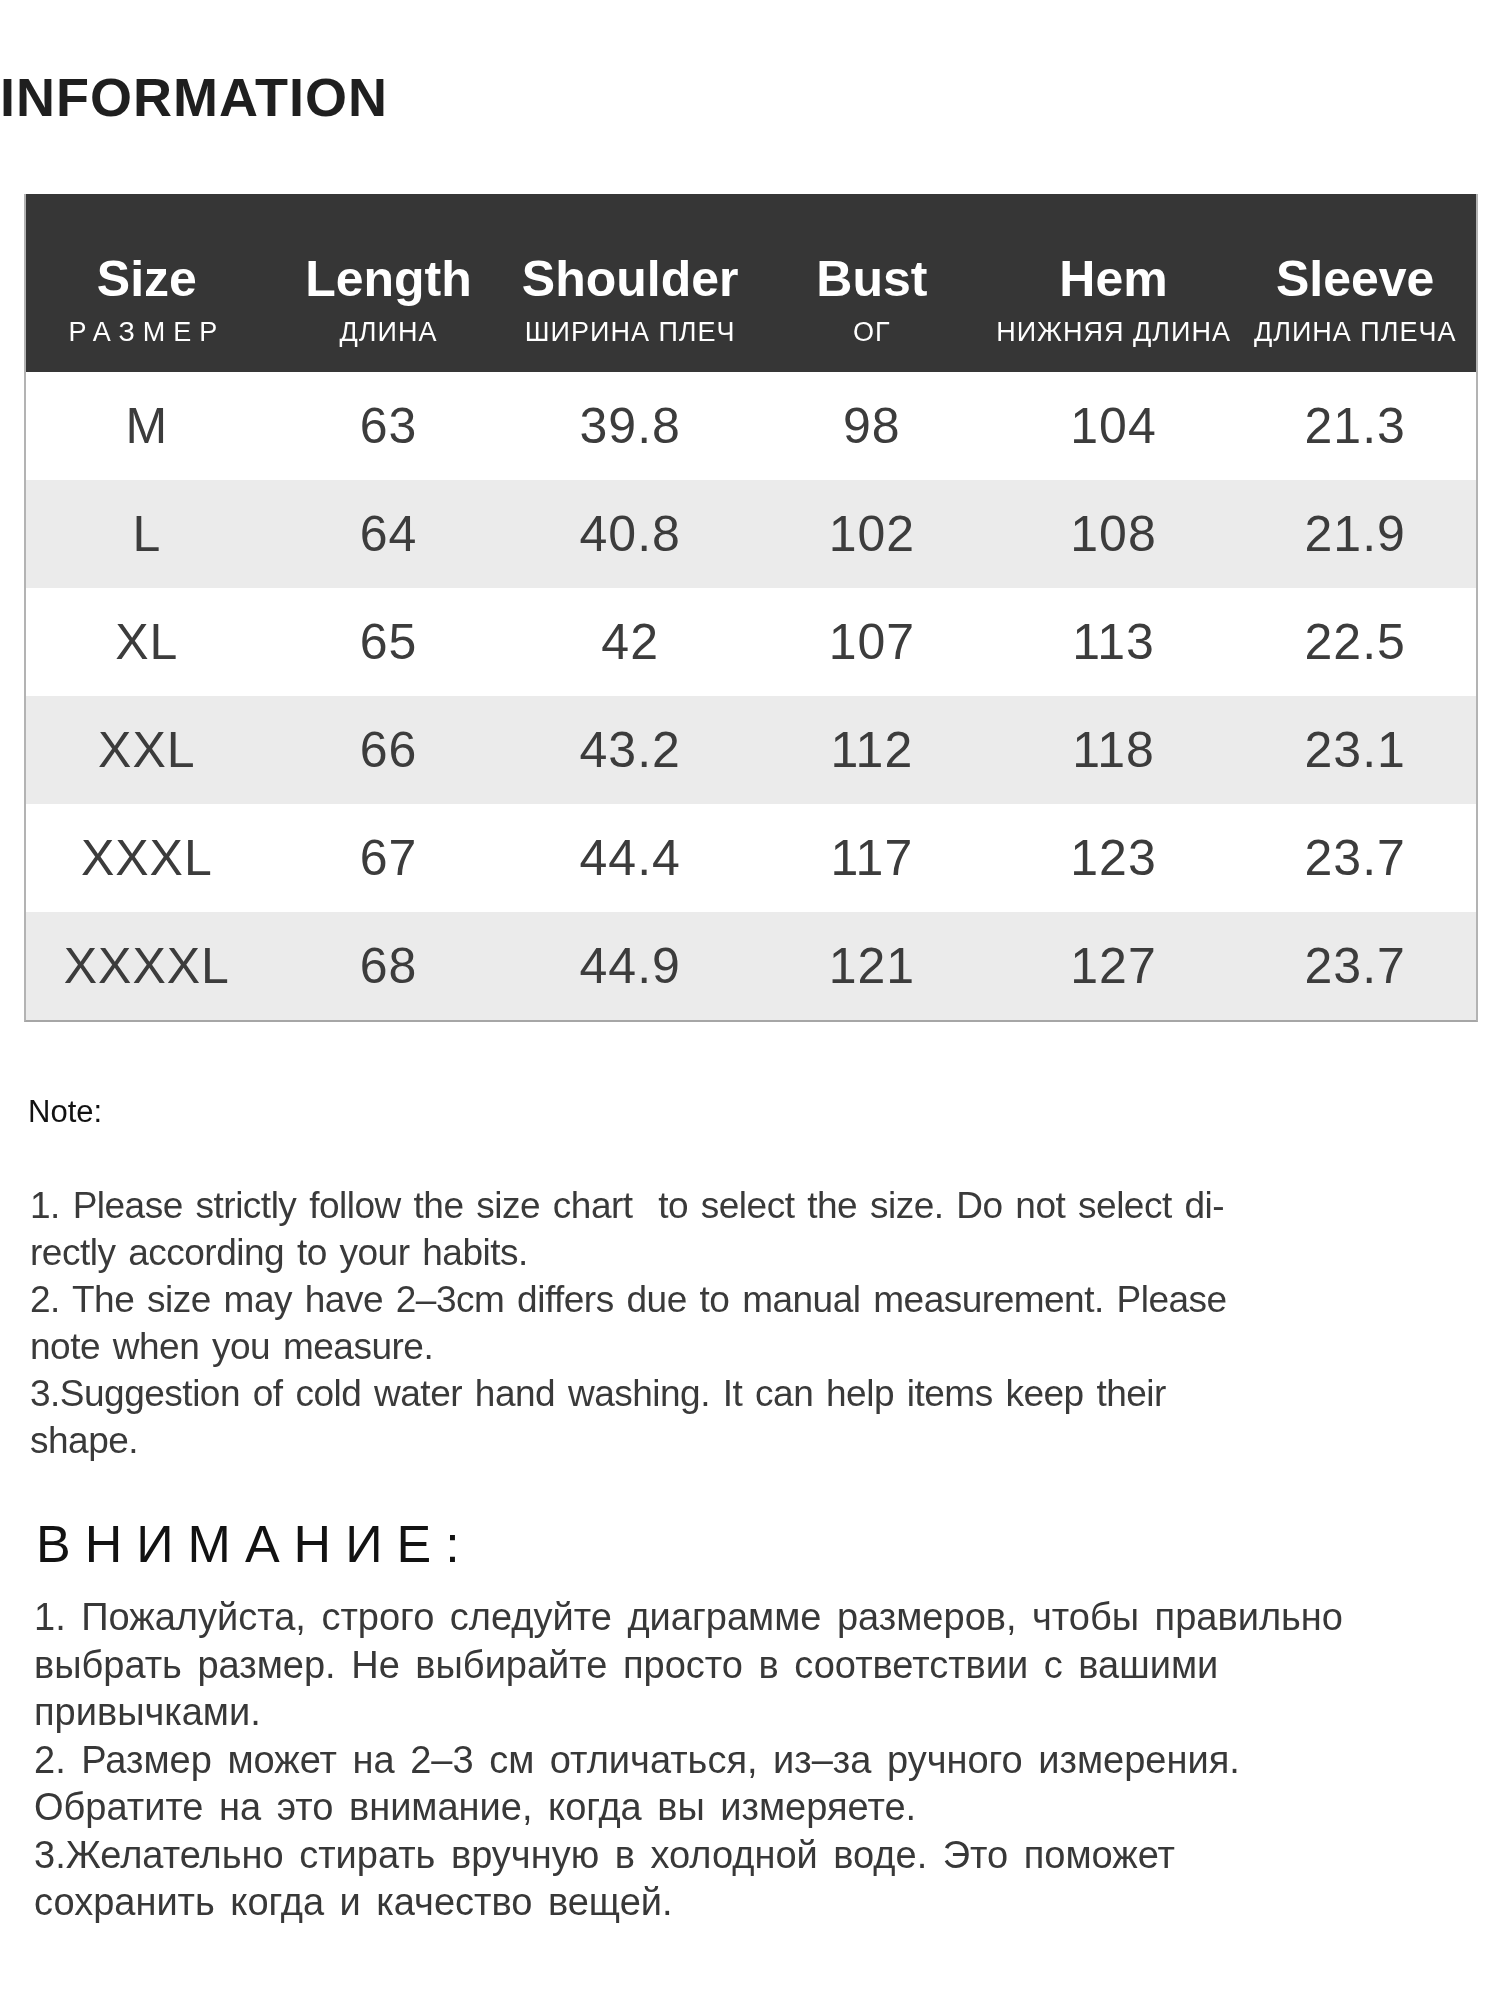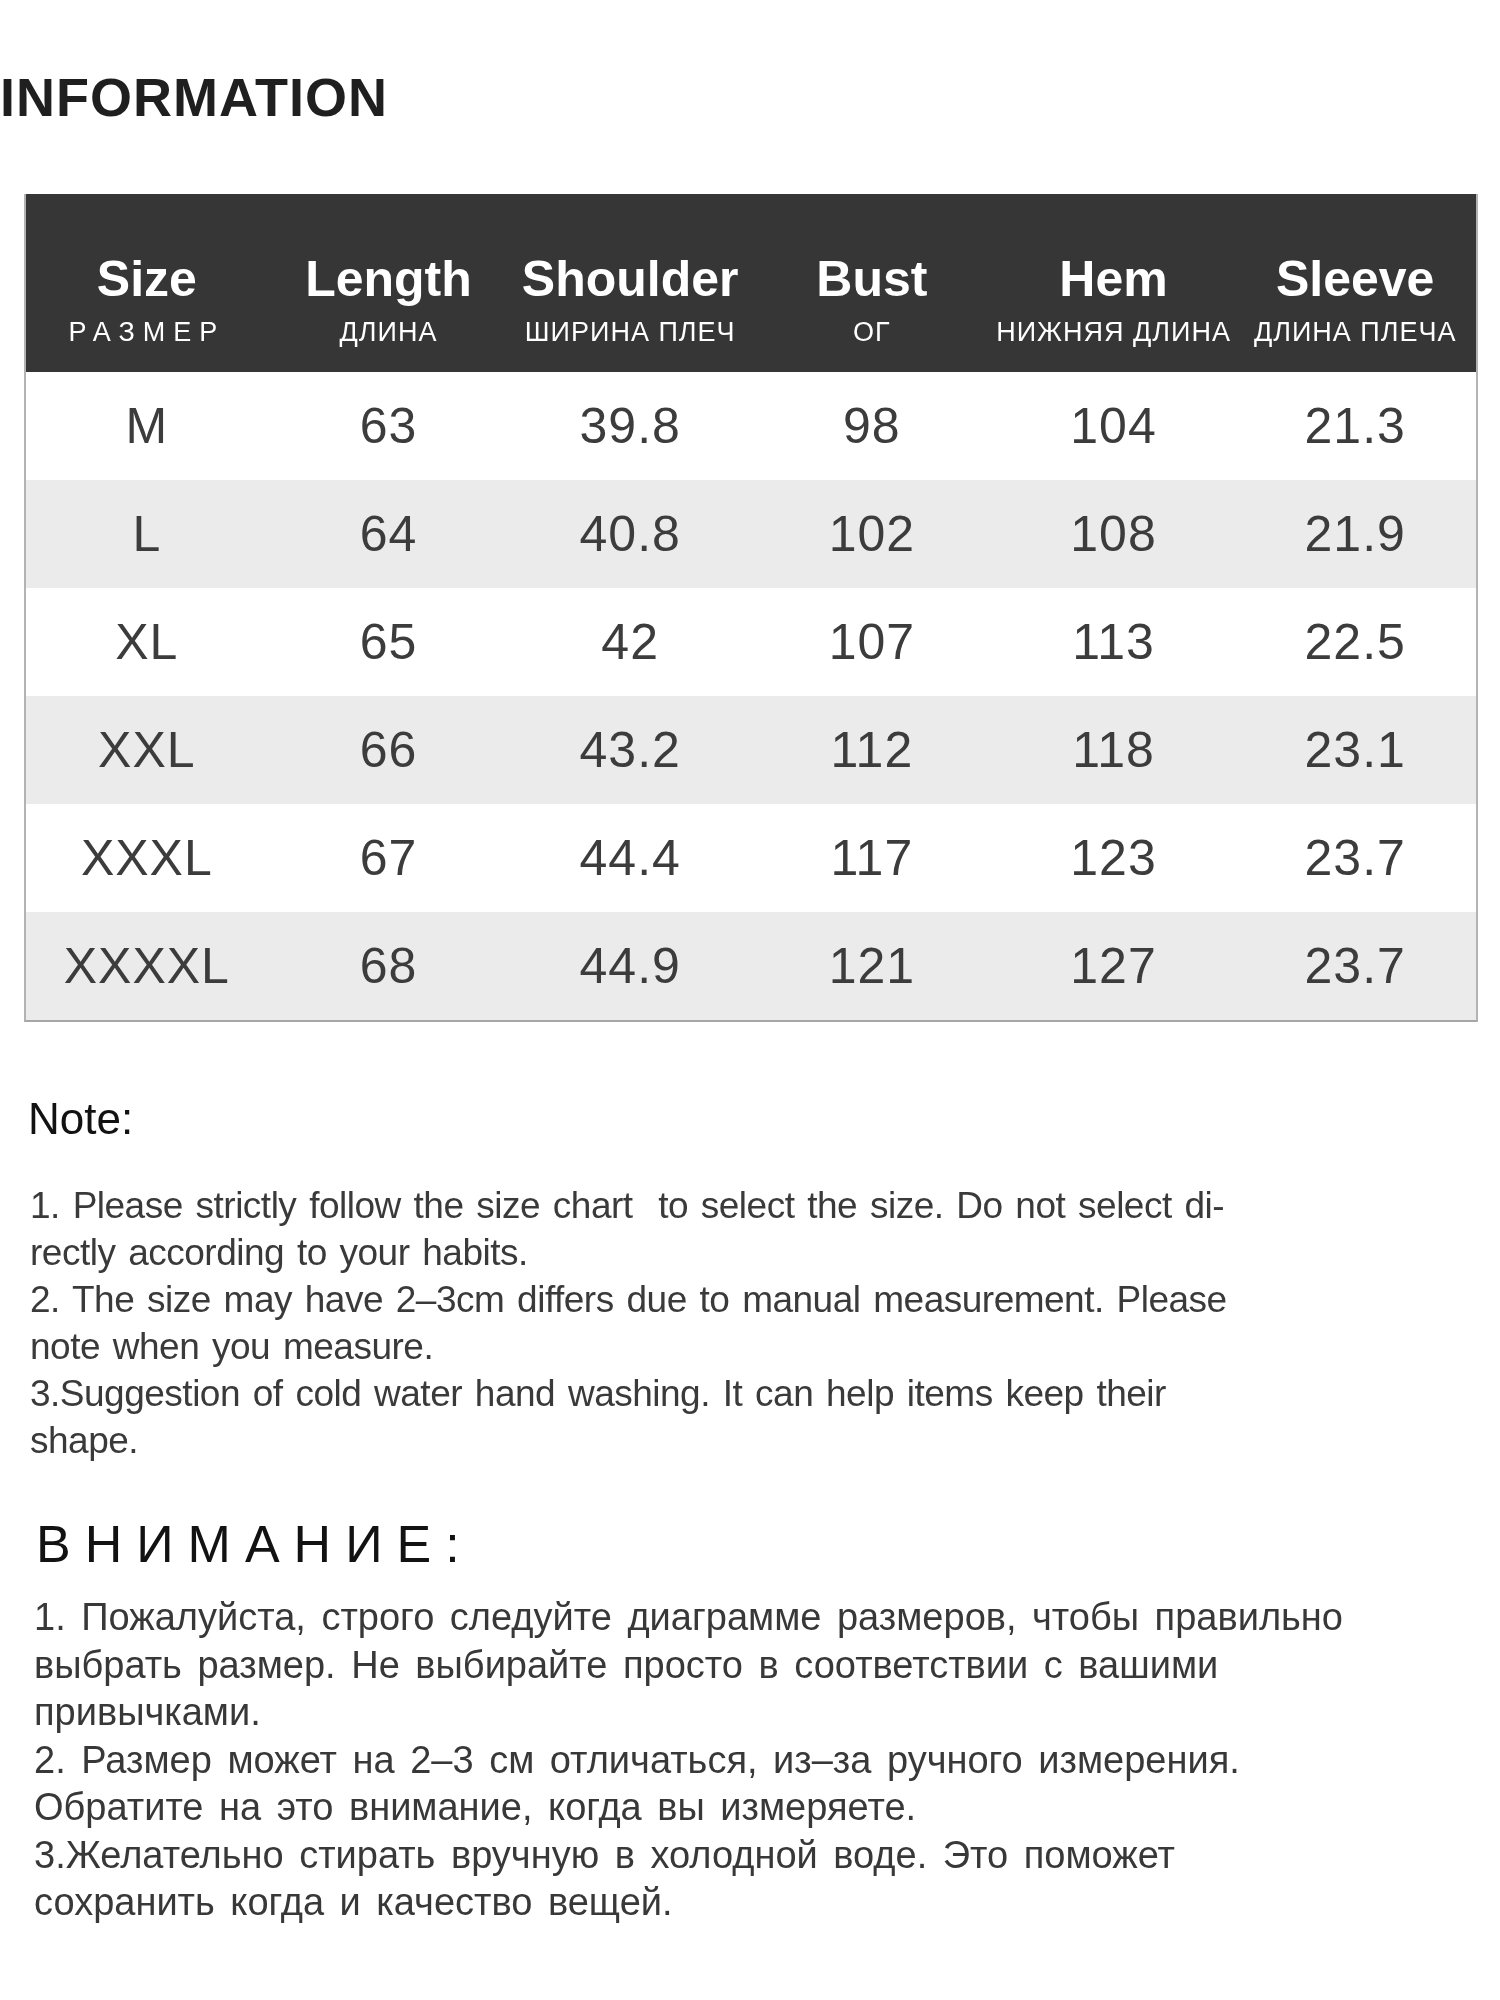--- a/index.html
+++ b/index.html
@@ -40,21 +40,21 @@
   .tr { display:flex; height:108px; align-items:center; background:#ffffff; }
   .tr:nth-child(even) { background:#ebebeb; }
   .td {
     flex:1 1 0; text-align:center;
     font-size:50px; font-weight:400; letter-spacing:1px;
     color:#3c3c3c;
   }
   
   .note-heading-en {
     position:absolute; left:28px; top:1094px;
-    font-size:44px; font-weight:400; color:#121212;
+    font-size:31px; font-weight:400; color:#121212;
   }
   .note-lines-en {
     position:absolute; left:30px; top:1182px;
     font-size:37px; color:#3a3a3a;
     line-height:47px; word-spacing:3px; letter-spacing:-0.5px;
   }
   .note-heading-ru {
     position:absolute; left:36px; top:1514px;
     font-size:52px; font-weight:400; color:#121212;
     letter-spacing:14px;

